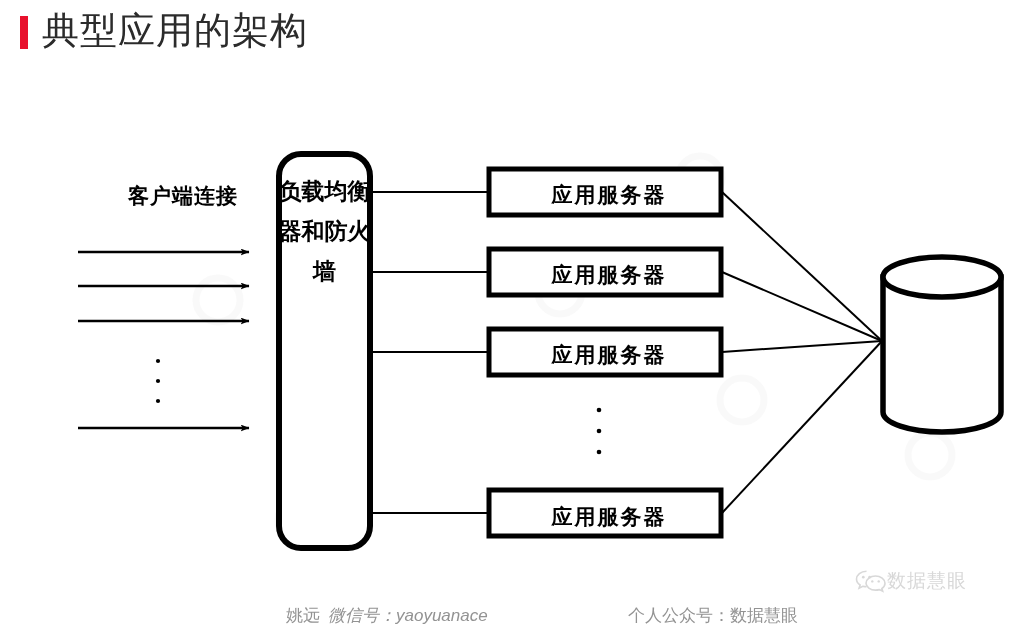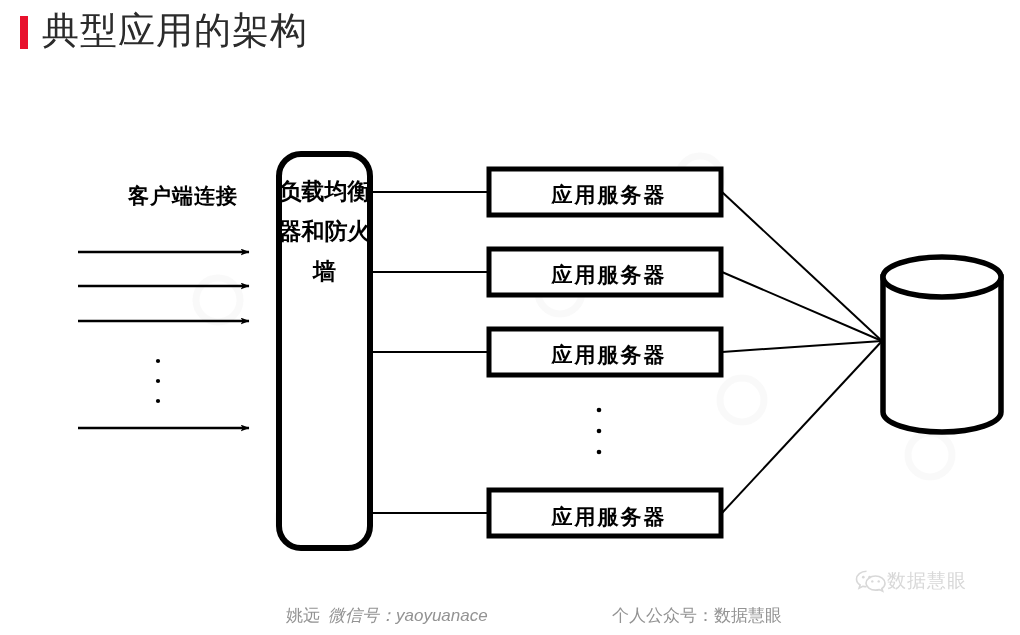--- a/index.html
+++ b/index.html
@@ -101,21 +101,21 @@
   .footer-text {
     position: absolute;
     top: 604px;
     font-family: "Liberation Sans", sans-serif;
     font-size: 17px;
     color: #939393;
     white-space: nowrap;
   }
   #footer-name  { left: 252px; margin-left: 34px; }
   #footer-wechat{ left: 328px; font-style: italic; }
-  #footer-mp    { left: 612px; }
+  #footer-mp    { left: 628px; }
 
   
   #wechat-badge {
     position: absolute;
     left: 855px;
     top: 568px;
     display: flex;
     align-items: center;
   }
   #wechat-badge-text {

